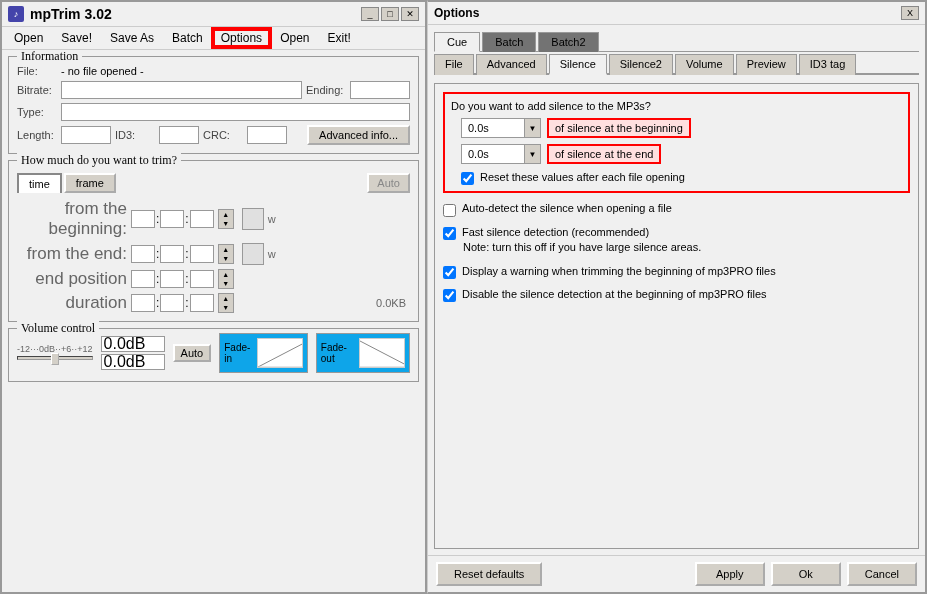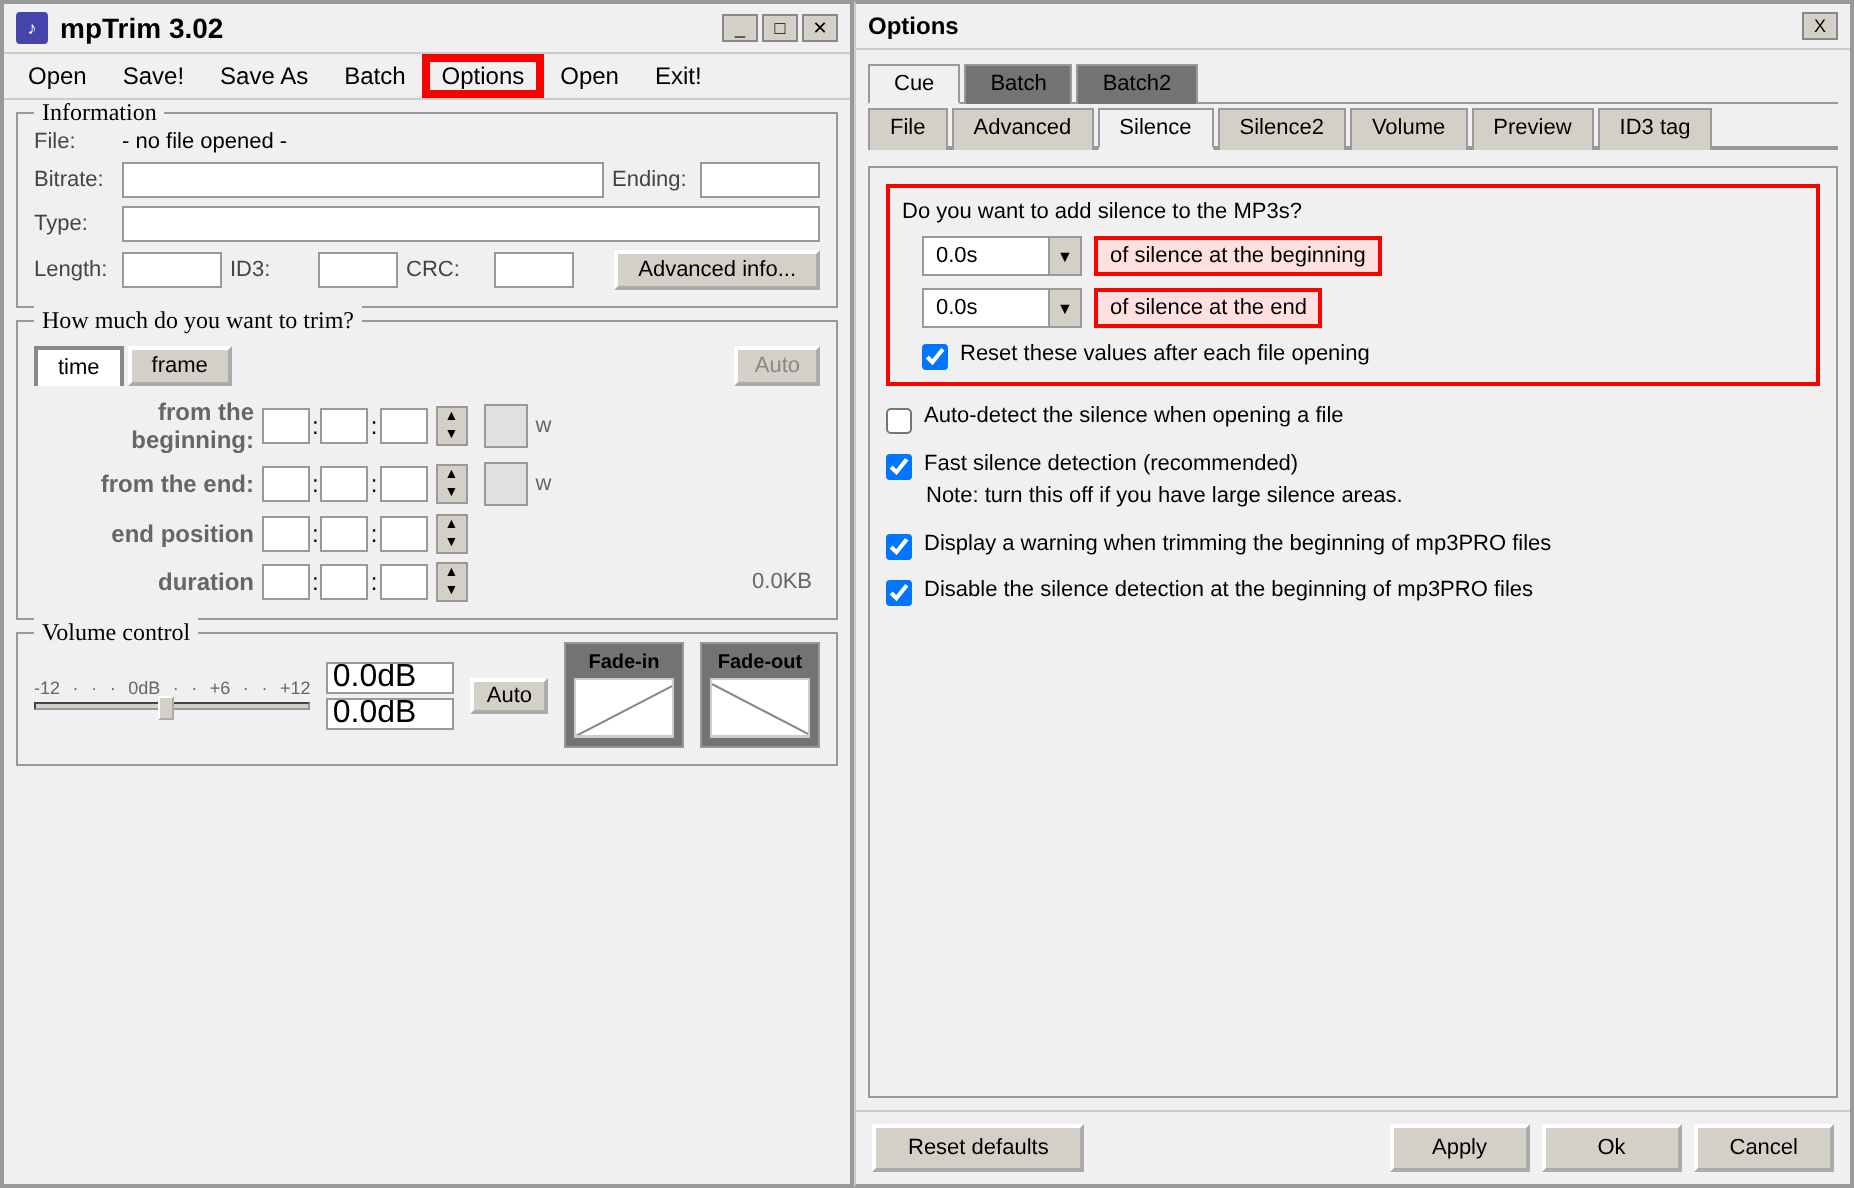--- a/index.html
+++ b/index.html
@@ -227,25 +227,24 @@
       margin-top: 6px;
     }
 
     .trim-row {
       display: flex;
       align-items: center;
       gap: 4px;
     }
 
     .trim-label {
-      font-size: 12px;
+      font-size: 17px;
       color: #666;
       text-align: right;
       width: 110px;
-      font-weight: bold;
     }
 
     .time-field-group {
       display: flex;
       align-items: center;
       gap: 1px;
     }
 
     .time-input {
       border: 1px solid #999;
@@ -364,26 +363,25 @@
       padding: 1px 6px;
       background: #d4d0c8;
       border: 2px outset #fff;
       font-size: 11px;
       cursor: pointer;
     }
 
     .fade-box {
       border: 1px solid #999;
       padding: 4px;
-      background: #737373;
-      display: flex;
-      flex-direction: column;
+      background: #0ea5e9;
+      display: flex;
+      flex-direction: row;
       align-items: center;
       gap: 2px;
-      font-weight: bold;
     }
 
     .fade-label {
       font-size: 10px;
     }
 
     .fade-graphic {
       width: 50px;
       height: 30px;
       background: white;

